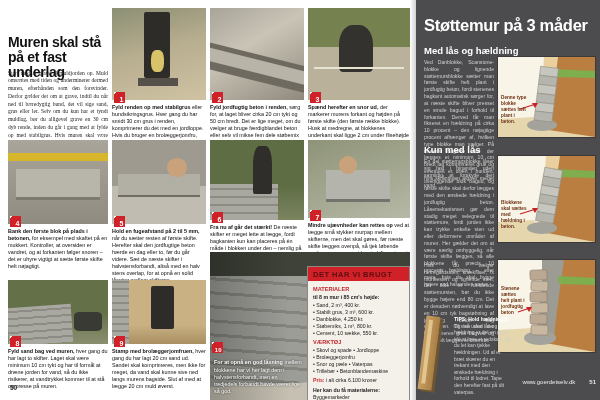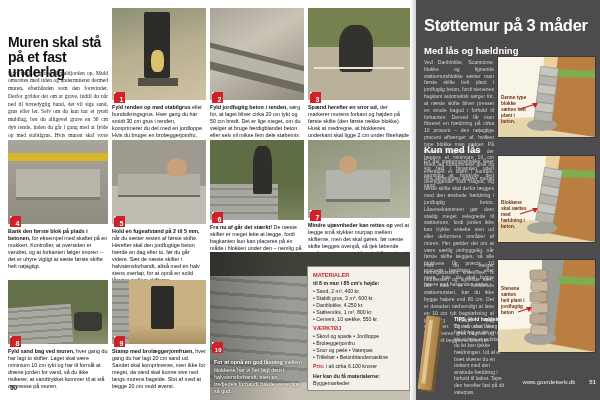--- a/index.html
+++ b/index.html
@@ -133,20 +133,21 @@
     <div class="badge" style="left:310px;top:92px;">3</div>
     <div class="badge" style="left:10px;top:216px;">4</div>
     <div class="badge" style="left:114px;top:216px;">5</div>
     <div class="badge" style="left:212px;top:212px;">6</div>
     <div class="badge" style="left:310px;top:210px;">7</div>
     <div class="badge" style="left:10px;top:336px;">8</div>
     <div class="badge" style="left:114px;top:336px;">9</div>
     <div class="badge" style="left:212px;top:342px;font-size:6px;">10</div>
 
     <div class="usedbox" style="left:307px;top:266px;width:103px;">
+      <div class="hdr">DET HAR VI BRUGT</div>
       <div class="inner">
         <div class="redhead">MATERIALER</div>
         <div style="font-weight:bold;">til 8 m mur i 85 cm's højde:</div>
         <ul>
           <li>Sand, 2 m³, 400 kr.</li>
           <li>Stabilt grus, 3 m³, 600 kr.</li>
           <li>Danblokke, 4.250 kr.</li>
           <li>Støbemiks, 1 m³, 800 kr.</li>
           <li>Cement, 10 sække, 550 kr.</li>
         </ul>

